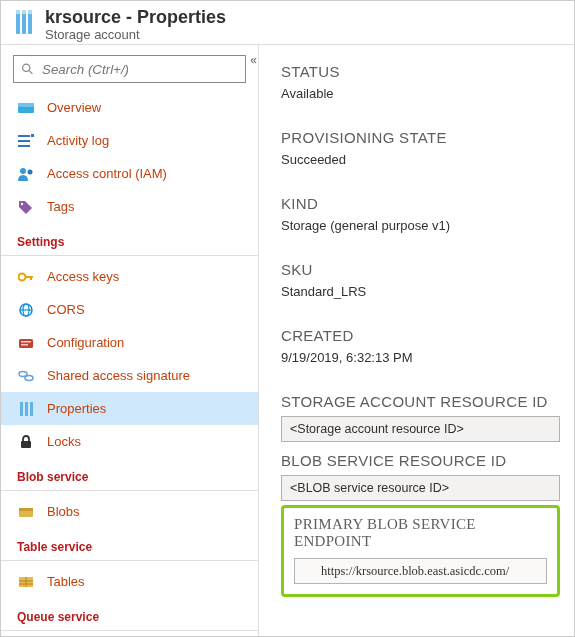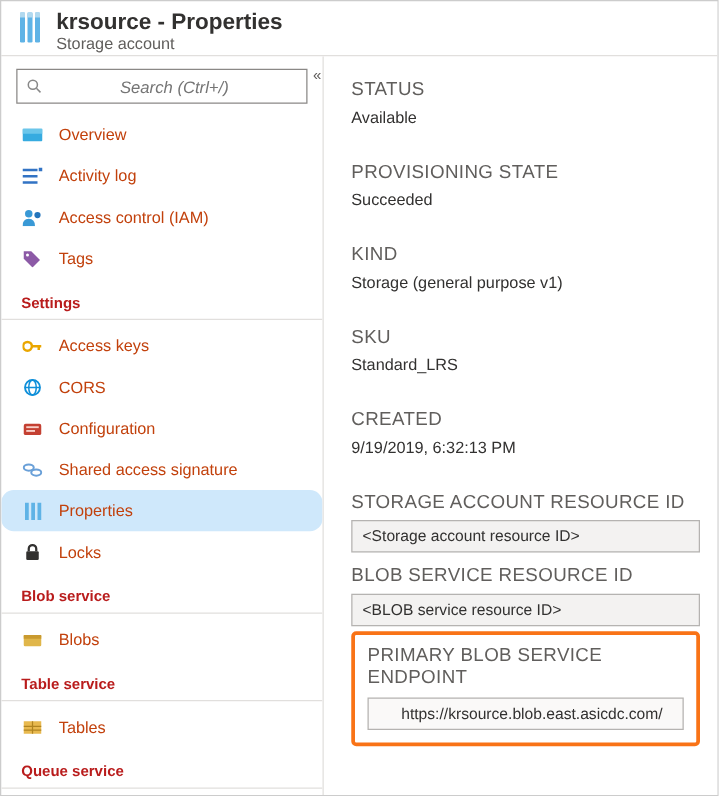--- a/index.html
+++ b/index.html
@@ -57,37 +57,36 @@
     margin: 4px 12px 8px 12px;
   }
   .search {
     width: 100%;
     border: 1px solid #8a8886;
     height: 28px;
     padding: 0 8px 0 28px;
     font-style: italic;
     color:#605e5c;
     background: #fff;
-    text-align: center;
   }
   .search-wrap { position: relative; }
   .search-wrap .sicon {
     position: absolute; left: 8px; top: 50%; transform: translateY(-50%);
     color: #888;
   }
   .nav-item {
     display: flex;
     align-items: center;
     height: 33px;
     padding: 0 12px 0 16px;
     cursor: pointer;
     font-size: 13px;
     color: #c2410c;
   }
-  .nav-item.selected { background: #cfe8fb; border-radius: 10px; }
+  .nav-item.selected { background: #cfe8fb; }
   .nav-icon {
     width: 18px; height: 18px; margin-right: 12px;
     display:flex;align-items:center;justify-content:center;
   }
   .section-head {
     font-size: 12px;
     font-weight: 600;
     color: #b91c1c;
     padding: 12px 16px 6px 16px;
     border-bottom: 1px solid #e1dfdd;
@@ -115,24 +114,25 @@
     border: 1px solid #b5b3b1;
     background: #f3f2f1;
     color: #323130;
     font-size: 12.5px;
     padding: 0 8px;
     margin-top: 2px;
     margin-bottom: 10px;
     display:flex;align-items:center;
   }
   .highlight {
-    border: 3px solid #f97316;
+    border: 3px solid #84cc16;
     border-radius: 4px;
     padding: 8px 10px 6px 10px;
     margin-top: -6px;
+    font-family: Liberation Serif, serif;
   }
   .highlight .readonly-box {
     background: #faf9f8;
     margin-bottom: 4px;
   }
   svg { display:block; }
 </style>
 </head>
 <body>
 

